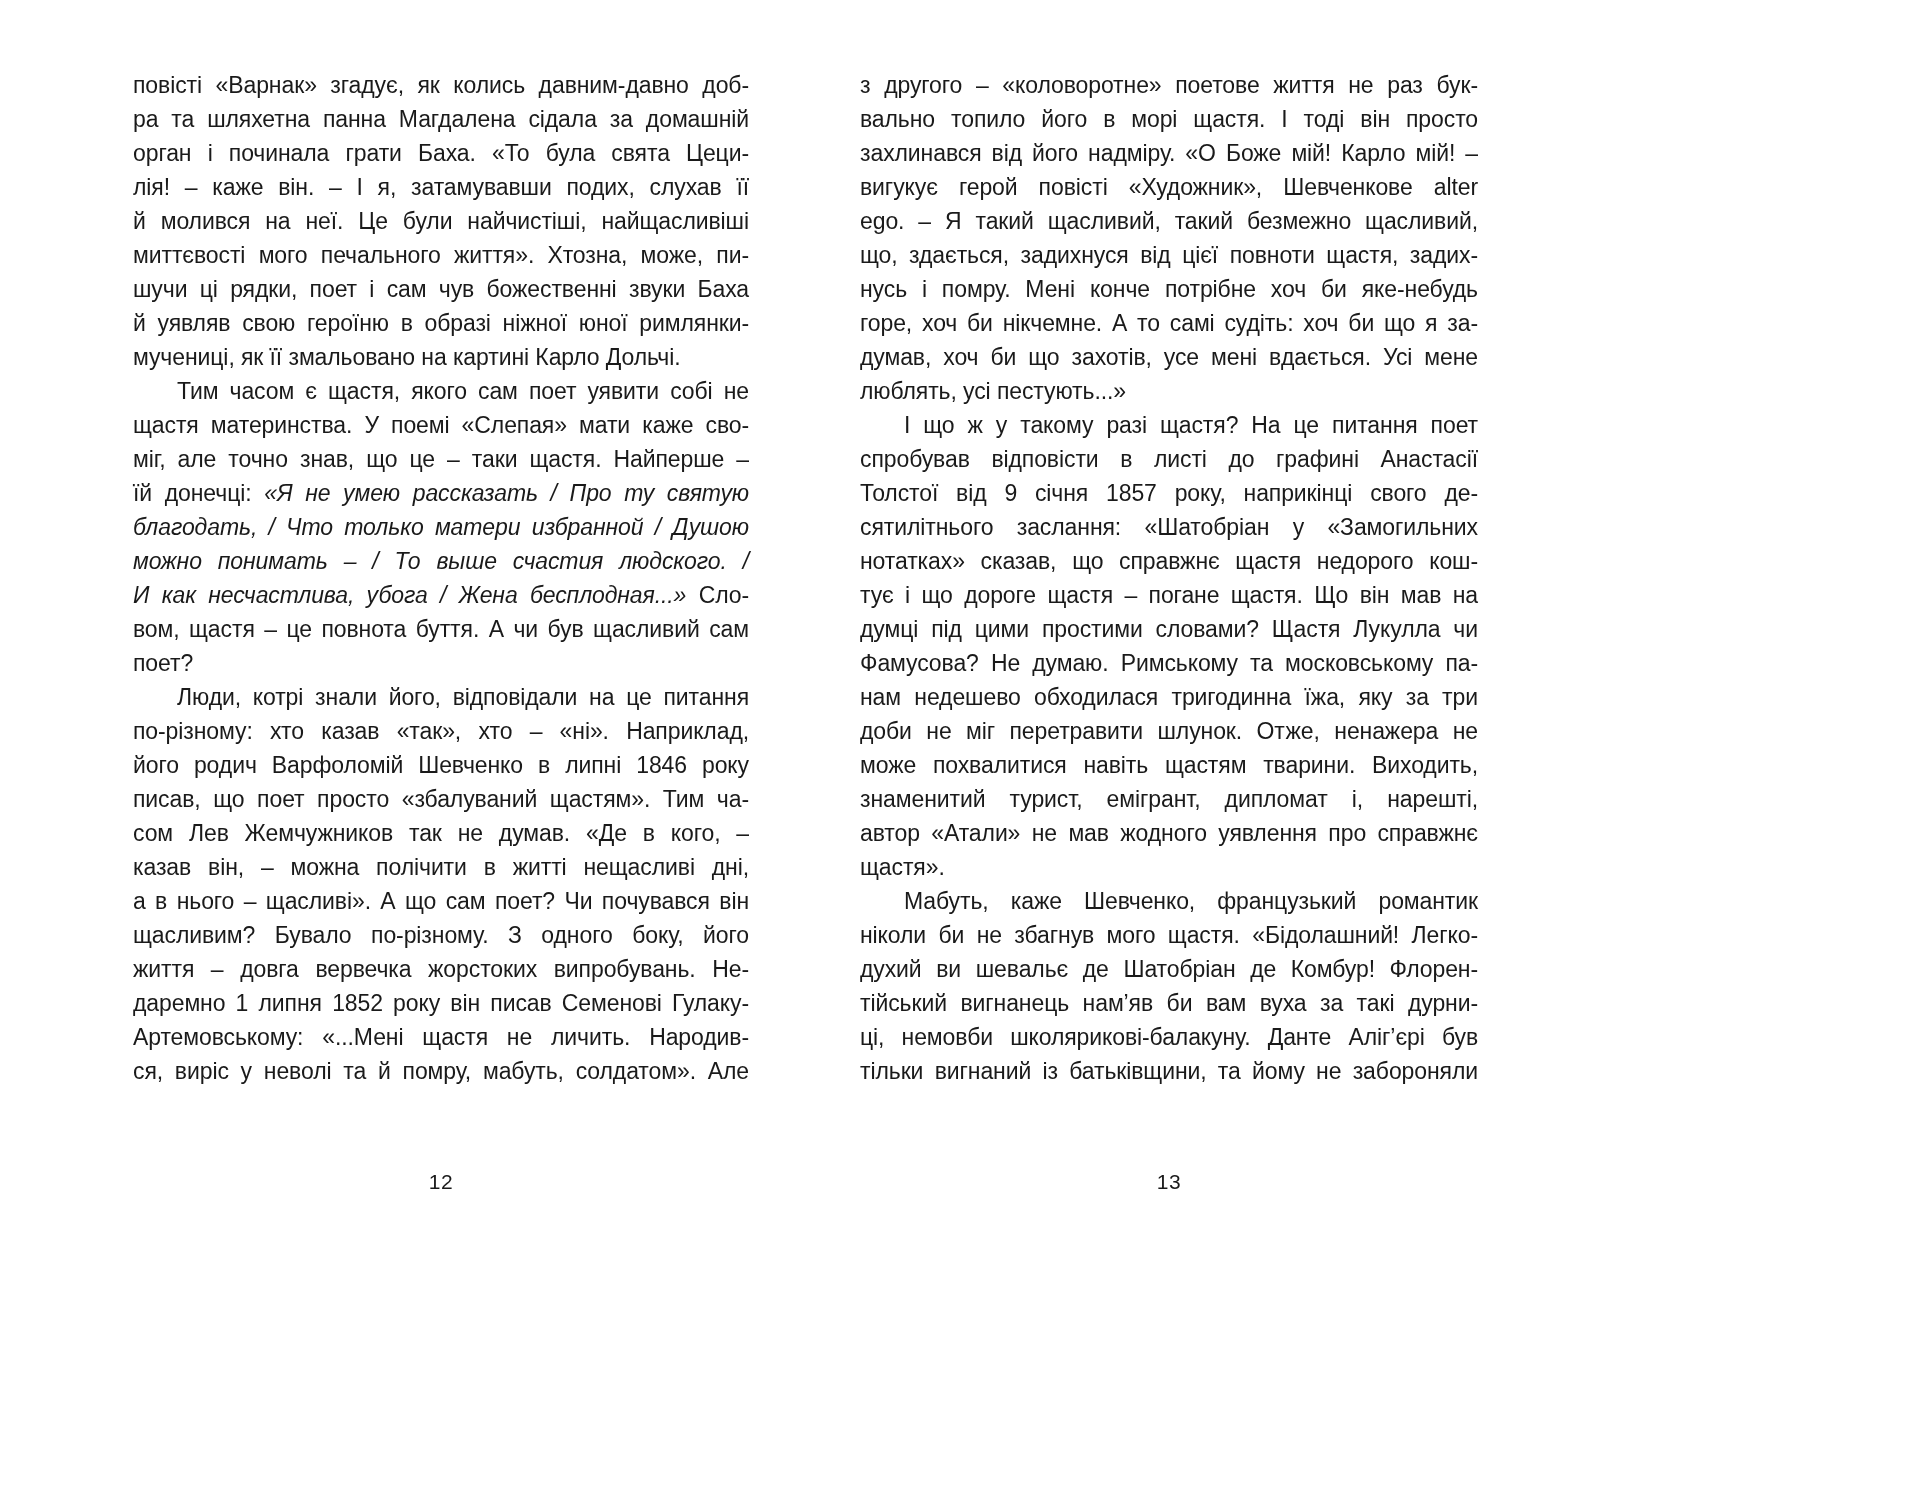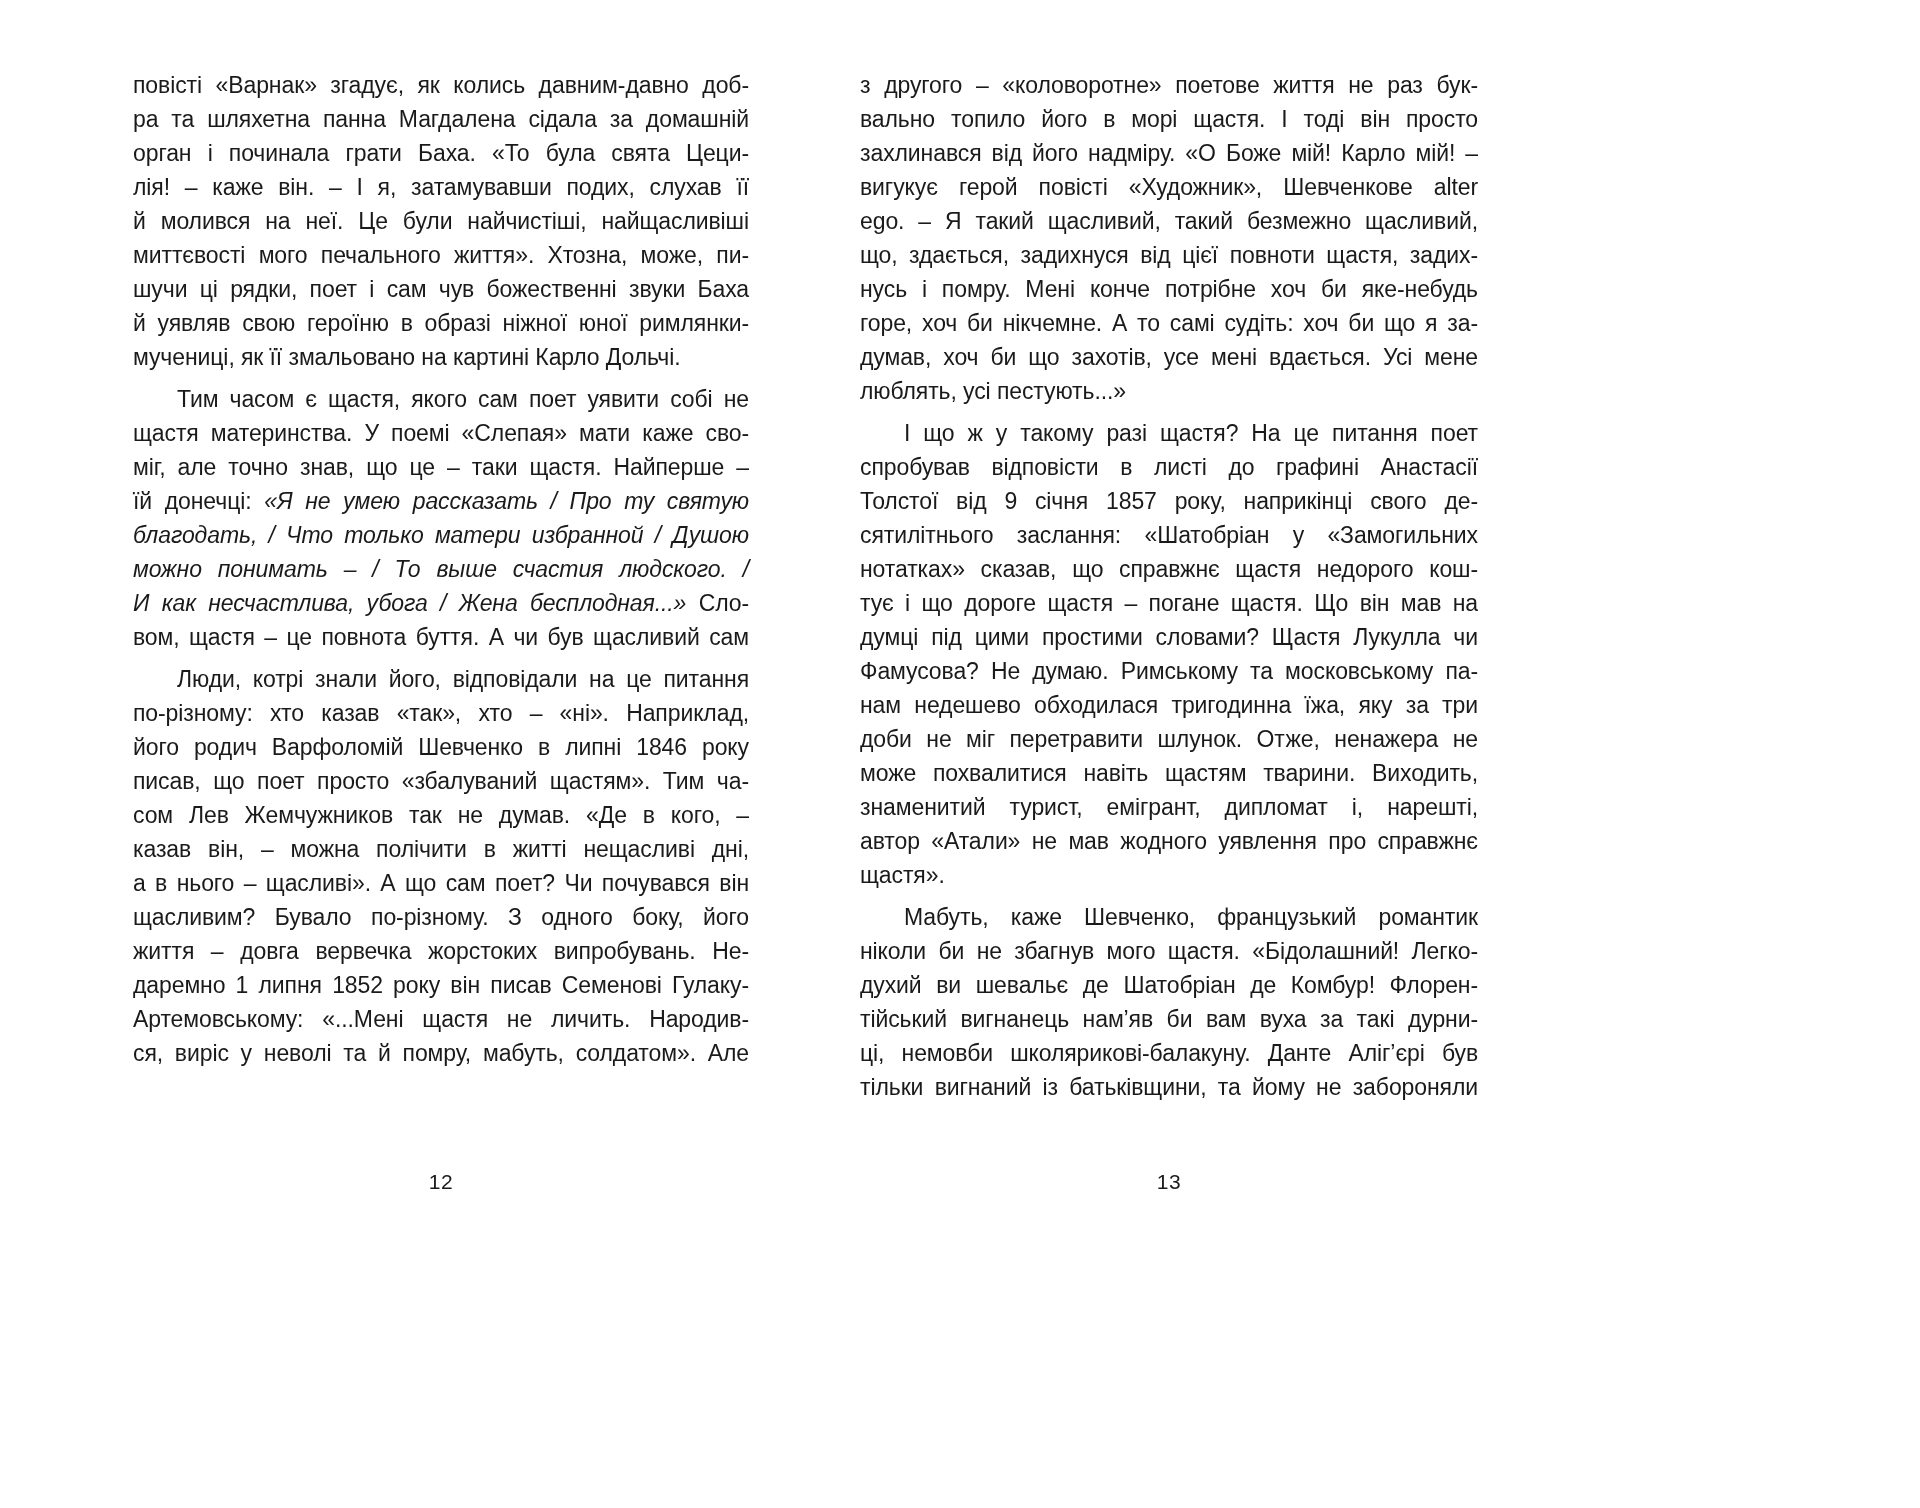--- a/index.html
+++ b/index.html
@@ -35,21 +35,20 @@
     text-align-last: justify;
     -moz-text-align-last: justify;
     white-space: normal;
   }
   .line.para-end {
     text-align-last: left;
     -moz-text-align-last: left;
   }
   .line.first-indent {
     text-indent: 44px;
-    margin-top: 8px;
   }
   .italic {
     font-style: italic;
   }
   .folio {
     position: absolute;
     top: 1102px;
     left: 0;
     right: 0;
     text-align: center;
@@ -74,20 +73,21 @@
         <div class="line"><span>й уявляв свою героїню в образі ніжної юної римлянки-</span></div>
         <div class="line para-end"><span>мучениці, як її змальовано на картині Карло Дольчі.</span></div>
         <div class="line first-indent"><span>Тим часом є щастя, якого сам поет уявити собі не</span></div>
         <div class="line"><span>щастя материнства. У поемі «Слепая» мати каже сво-</span></div>
         <div class="line"><span>міг, але точно знав, що це – таки щастя. Найперше –</span></div>
         <div class="line"><span>їй донечці: </span><span class="italic">«Я не умею рассказать / Про ту святую</span></div>
         <div class="line"><span class="italic">благодать, / Что только матери избранной / Душою</span></div>
         <div class="line"><span class="italic">можно понимать – / То выше счастия людского. /</span></div>
         <div class="line"><span class="italic">И как несчастлива, убога / Жена бесплодная...»</span><span> Сло-</span></div>
         <div class="line"><span>вом, щастя – це повнота буття. А чи був щасливий сам</span></div>
+        <div class="line para-end"><span>поет?</span></div>
         <div class="line first-indent"><span>Люди, котрі знали його, відповідали на це питання</span></div>
         <div class="line"><span>по-різному: хто казав «так», хто – «ні». Наприклад,</span></div>
         <div class="line"><span>його родич Варфоломій Шевченко в липні 1846 року</span></div>
         <div class="line"><span>писав, що поет просто «збалуваний щастям». Тим ча-</span></div>
         <div class="line"><span>сом Лев Жемчужников так не думав. «Де в кого, –</span></div>
         <div class="line"><span>казав він, – можна полічити в житті нещасливі дні,</span></div>
         <div class="line"><span>а в нього – щасливі». А що сам поет? Чи почувався він</span></div>
         <div class="line"><span>щасливим? Бувало по-різному. З одного боку, його</span></div>
         <div class="line"><span>життя – довга вервечка жорстоких випробувань. Не-</span></div>
         <div class="line"><span>даремно 1 липня 1852 року він писав Семенові Гулаку-</span></div>

